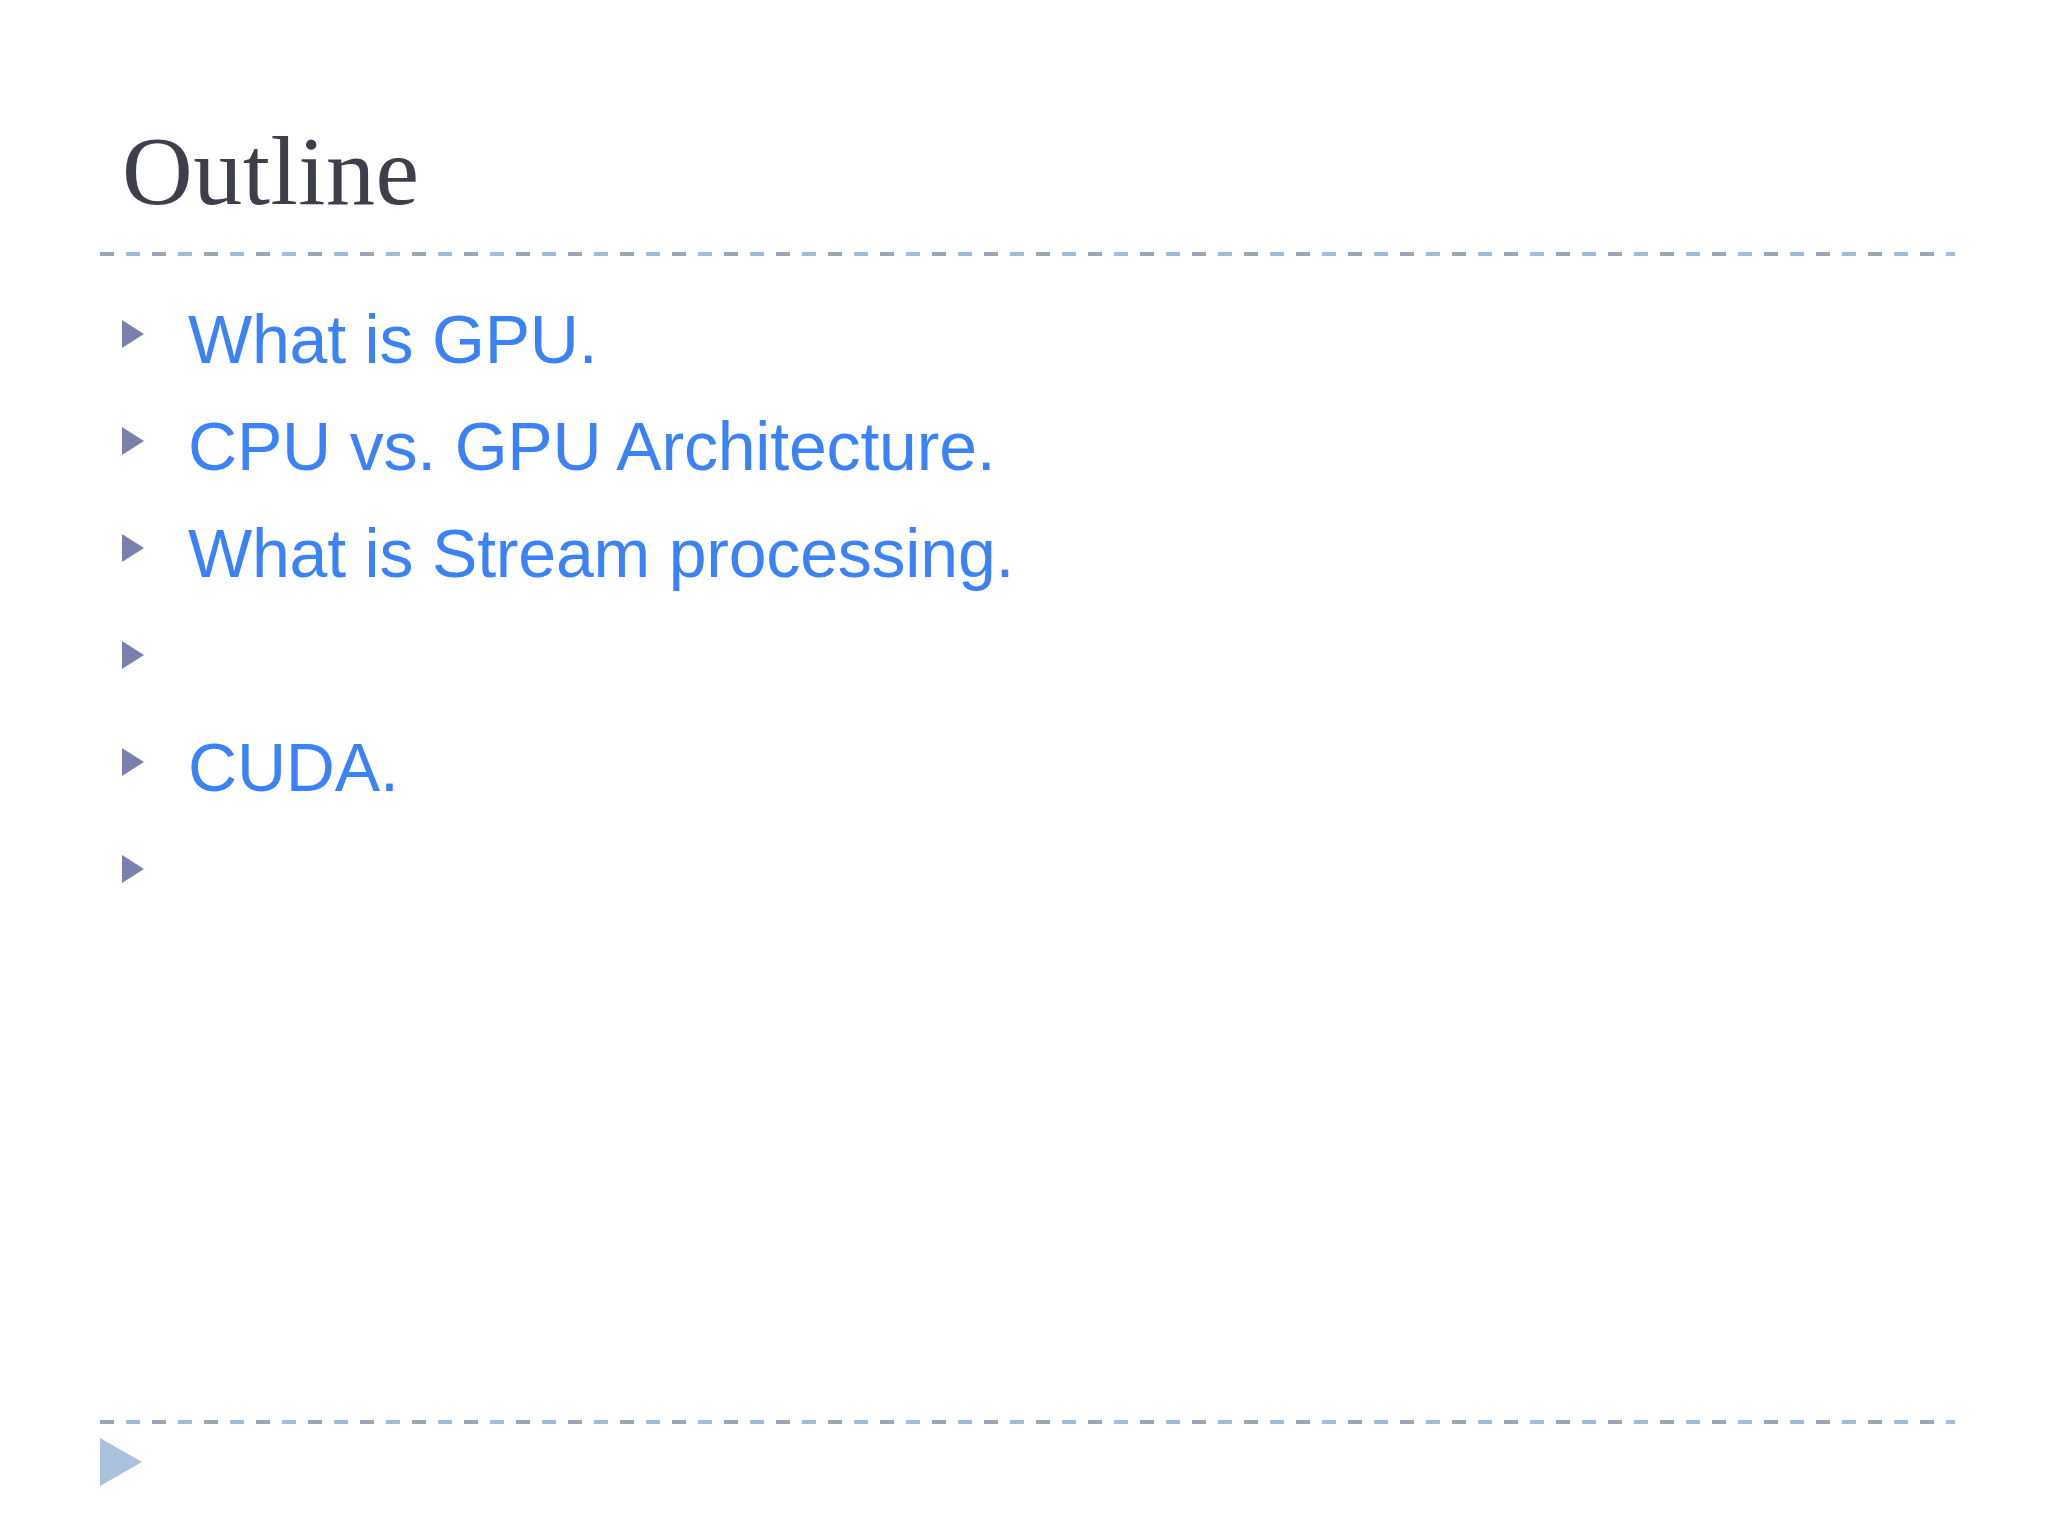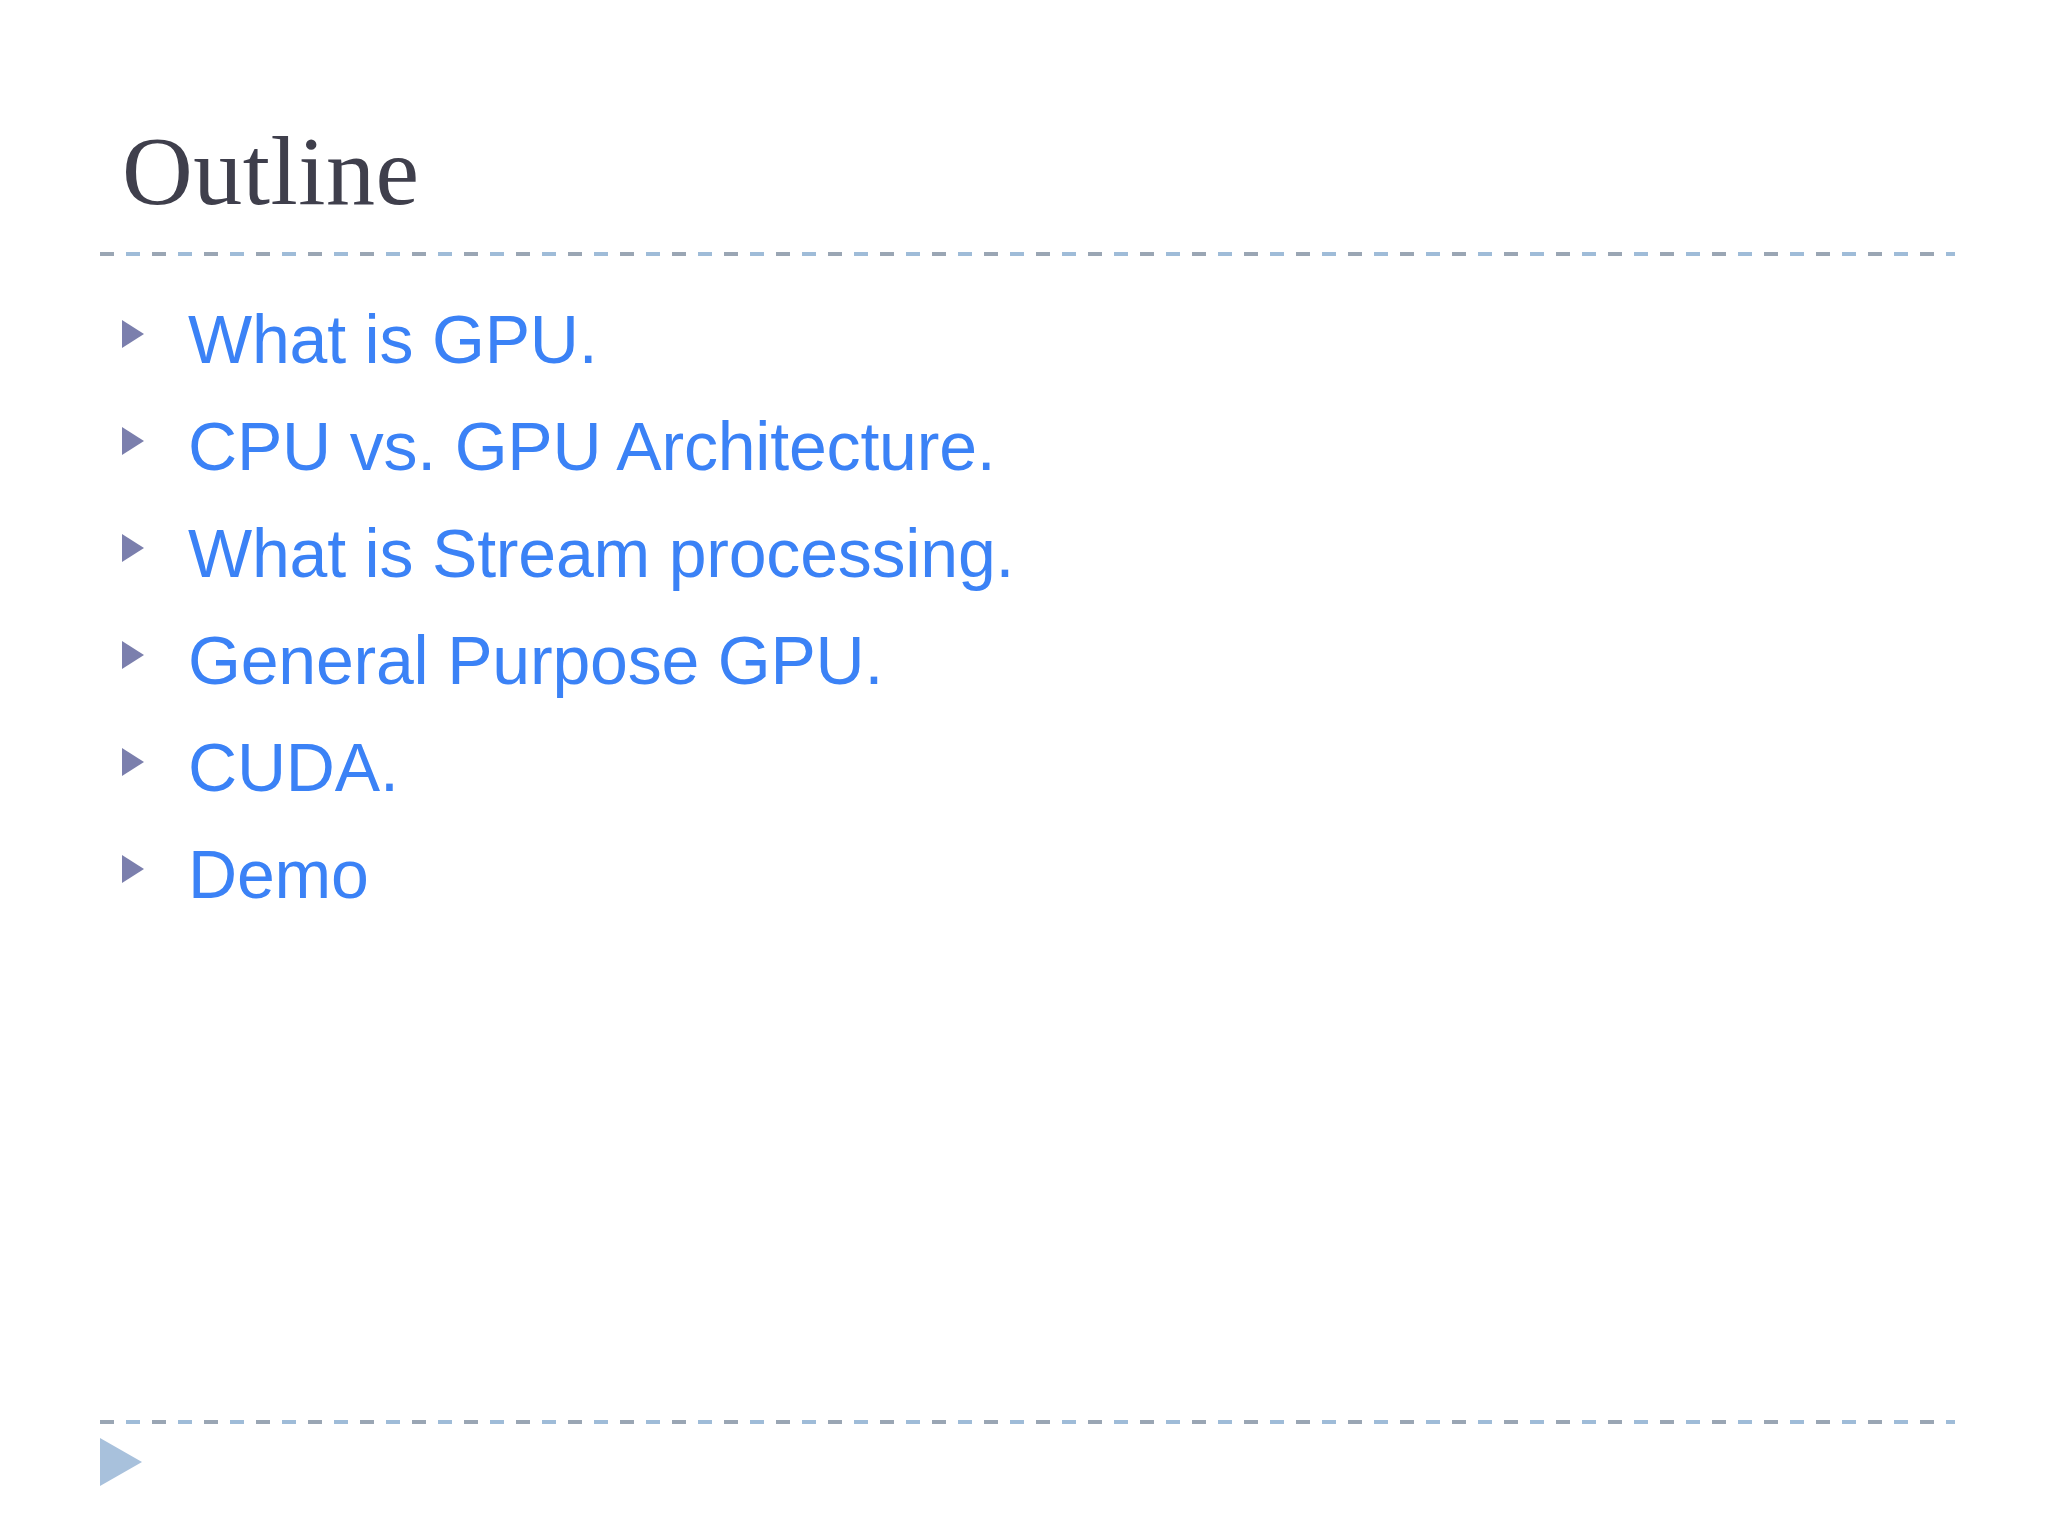--- a/index.html
+++ b/index.html
@@ -133,40 +133,38 @@
       </span>
       <span class="bullet-text">What is Stream processing.</span>
     </div>
 
     <div class="bullet-row">
       <span class="bullet-marker">
         <svg width="22" height="28" viewBox="0 0 22 28">
             <polygon points="0,0 22,14 0,28" fill="#7b7fad"></polygon>
           </svg>
       </span>
-      <span class="bullet-text">General Purpose GPU.</span>
     </div>
 
     <div class="bullet-row">
       <span class="bullet-marker">
         <svg width="22" height="28" viewBox="0 0 22 28">
             <polygon points="0,0 22,14 0,28" fill="#7b7fad"></polygon>
           </svg>
       </span>
       <span class="bullet-text">CUDA.</span>
     </div>
 
 
     <div class="bullet-row">
       <span class="bullet-marker">
         <svg width="22" height="28" viewBox="0 0 22 28">
             <polygon points="0,0 22,14 0,28" fill="#7b7fad"></polygon>
           </svg>
       </span>
-      <span class="bullet-text">Demo</span>
     </div>
 
   </div>
 
   <div class="dashed-rule" id="footer-rule"></div>
 
   <div id="footer-marker">
     <svg width="42" height="48" viewBox="0 0 42 48">
         <polygon points="0,0 42,24 0,48" fill="#a8c1dc"></polygon>
       </svg>

